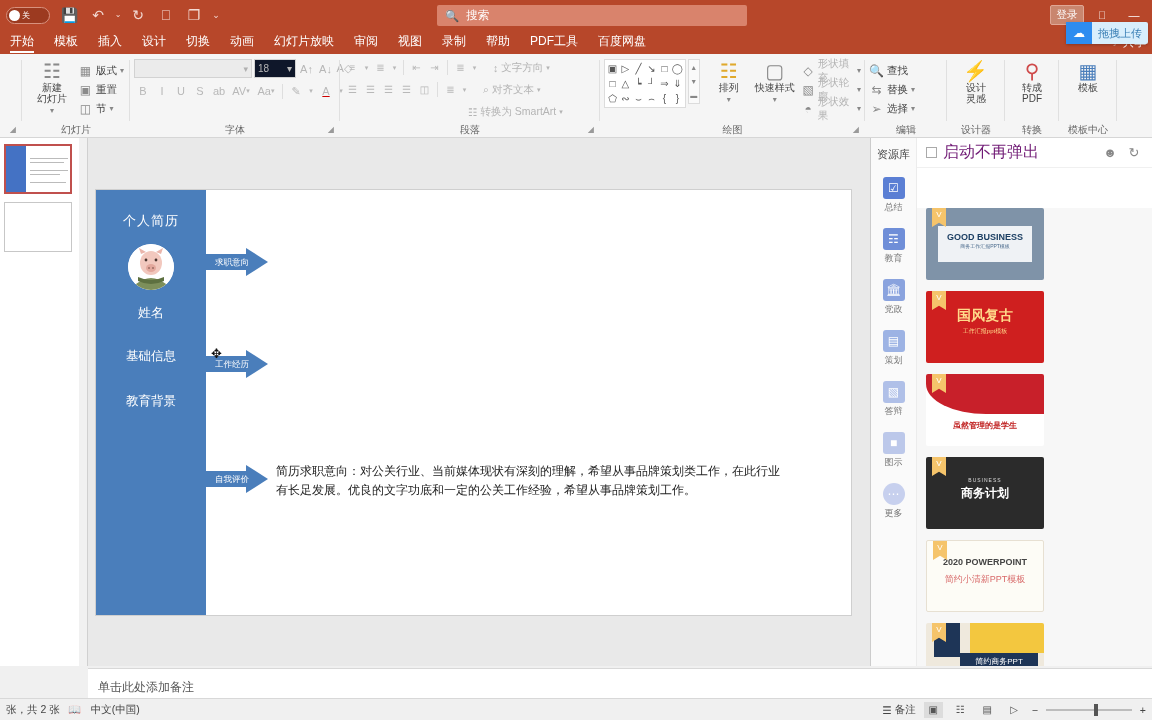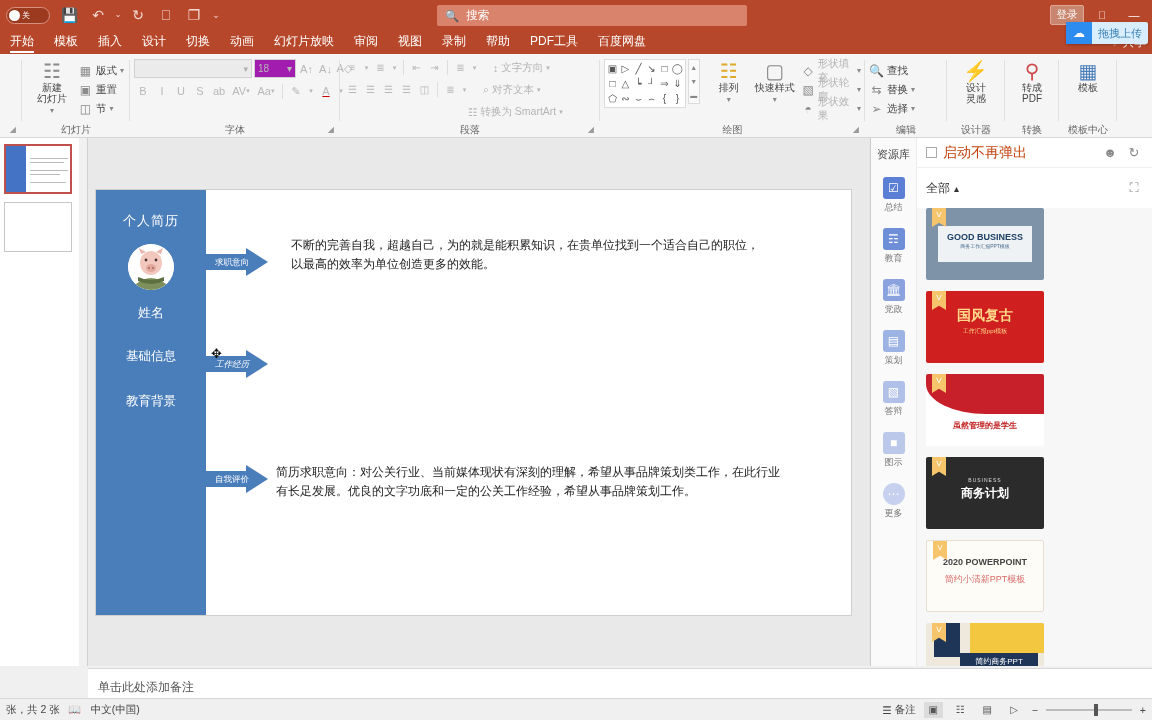--- a/index.html
+++ b/index.html
@@ -97,21 +97,21 @@
   .smallbtn .cv { font-size:8px; color:#888; }
 
   
   .fontgrp { width:210px; }
   .fontrow1 { display:flex; align-items:center; gap:2px; }
   .ffbox {
     width:118px; height:19px; border:1px solid #d2d2d2; background:#ebebeb; display:flex;
     align-items:center; justify-content:flex-end; padding-right:3px; font-size:9px; color:#b0b0b0;
   }
   .fsbox {
-    width:42px; height:19px; border:1px solid #d2d2d2; background:#a21caf; display:flex;
+    width:42px; height:19px; border:1px solid #d2d2d2; background:#0f172a; display:flex;
     align-items:center; justify-content:space-between; padding:0 3px; font-size:10px; color:#b7b7b7;
   }
   .ficon { width:17px; height:19px; display:flex; align-items:center; justify-content:center; font-size:11px; color:#b6b6b6; }
   .fontrow2 { display:flex; align-items:center; gap:1px; margin-top:4px; }
   .fbtn { width:18px; height:18px; display:flex; align-items:center; justify-content:center; font-size:11px; color:#b8b8b8; }
   .sep { width:1px; height:15px; background:#dedede; margin:0 3px; }
 
   
   .pararow { display:flex; gap:1px; align-items:center; }
   .pbtn { width:17px; height:17px; display:flex; align-items:center; justify-content:center; font-size:10px; color:#b8b8b8; }
@@ -173,21 +173,21 @@
 
   
   .rpanel { position:absolute; right:0; top:138px; bottom:54px; width:282px; background:#fff; border-left:1px solid #ccc; display:flex; }
   .rp-nav { width:46px; background:#fafafa; border-right:1px solid #ececec; padding-top:4px; }
   .rp-nav-title { font-size:11px; color:#444; text-align:center; padding:5px 0 8px; }
   .rp-nav-item { display:flex; flex-direction:column; align-items:center; gap:2px; padding:7px 0; font-size:9px; color:#777; }
   .rp-nav-item .ico { width:22px; height:22px; border-radius:3px; display:flex; align-items:center; justify-content:center; font-size:12px; color:#fff; }
   .rp-main { flex:1; position:relative; }
   .rp-top { height:30px; display:flex; align-items:center; padding:0 9px; gap:6px; border-bottom:1px solid #f0f0f0; }
   .chk { width:11px; height:11px; border:1px solid #aaa; }
-  .rp-top-label { font-size:14px; color:#c2410c; flex:1; }
+  .rp-top-label { font-size:16px; color:#701a75; flex:1; }
   .rp-ico { font-size:13px; color:#888; width:18px; text-align:center; }
   .rp-filter { height:40px; display:flex; align-items:center; padding:0 9px; gap:4px; font-size:12px; color:#333; }
   .rp-filter .sp { flex:1; }
   .rp-grid { position:absolute; top:70px; left:0; right:0; bottom:0; overflow:hidden; padding:0 0 0 9px; background:#f7f7f7; }
   .card { width:118px; height:72px; float:left; margin:0 6px 11px 0; position:relative; overflow:hidden; border-radius:2px; }
   .card .vflag {
     position:absolute; left:6px; top:0; width:14px; height:19px; background:#f5c46b; color:#fff;
     font-size:8px; text-align:center; line-height:14px; clip-path:polygon(0 0,100% 0,100% 100%,50% 78%,0 100%); z-index:3;
   }
   .card .ct { position:absolute; left:0; right:0; text-align:center; z-index:2; }
@@ -539,39 +539,38 @@
         <div class="sl-head" style="margin-top:28px">教育背景</div>
       </div>
 
       <div class="arrow-row" style="top:58px;">
         <div class="arrow-shape">
           <div class="arrow-body"></div>
           <div class="arrow-head"></div>
           <div class="arrow-label">求职意向</div>
         </div>
       </div>
-      <div class="body-text" style="left:195px;top:46px;">不断的完善自我，超越自己，为的就是能积累知识，在贵单位找到一个适合自己的职位，以最高的效率为单位创造更多的效能。</div>
-
-      <div class="arrow-row" style="top:160px;font-style:italic;">
+
+      <div class="arrow-row" style="top:160px;">
         <div class="arrow-shape">
           <div class="arrow-body"></div>
           <div class="arrow-head"></div>
           <div class="arrow-label">工作经历</div>
         </div>
       </div>
       <div class="cursor-move" style="left:115px;top:157px;">✥</div>
 
       <div class="arrow-row" style="top:275px;">
         <div class="arrow-shape">
           <div class="arrow-body"></div>
           <div class="arrow-head"></div>
           <div class="arrow-label">自我评价</div>
         </div>
       </div>
-      <div class="body-text" style="left:180px;top:273px;width:510px;">简历求职意向：对公关行业、当前媒体现状有深刻的理解，希望从事品牌策划类工作，在此行业有长足发展。优良的文字功底和一定的公关工作经验，希望从事品牌策划工作。</div>
+      <div class="body-text" style="left:180px;top:273px;width:510px;font-family:Liberation Mono, monospace;">简历求职意向：对公关行业、当前媒体现状有深刻的理解，希望从事品牌策划类工作，在此行业有长足发展。优良的文字功底和一定的公关工作经验，希望从事品牌策划工作。</div>
     </div>
 
     <div class="slide-vscroll">
       <div class="sb-arrow" style="top:0">▲</div>
       <div class="sb-thumb"></div>
       <div class="sb-arrow" style="bottom:28px">▼</div>
       <div class="sb-arrow" style="bottom:14px">⇧</div>
       <div class="sb-arrow" style="bottom:0">⇩</div>
     </div>
   </div>
@@ -613,26 +612,20 @@
       <span>更多</span>
     </div>
   </div>
 
   <div class="rp-main">
     <div class="rp-top">
       <span class="chk"></span>
       <span class="rp-top-label">启动不再弹出</span>
       <span class="rp-ico">☻</span>
       <span class="rp-ico">↻</span>
-    </div>
-    <div class="rp-filter">
-      <span>全部</span>
-      <span style="font-size:10px">▴</span>
-      <span class="sp"></span>
-      <span class="rp-ico">⛶</span>
     </div>
 
     <div class="rp-grid">
       <div class="card" style="background:#7f93a8">
         <span class="vflag">V</span>
         <div style="position:absolute;left:12px;top:18px;right:12px;height:36px;background:rgba(255,255,255,.88)"></div>
         <div class="ct" style="top:24px;font-size:9px;font-weight:bold;color:#1c3f63">GOOD BUSINESS</div>
         <div class="ct" style="top:35px;font-size:5px;color:#4a6a8c">商务工作汇报PPT模板</div>
       </div>
       <div class="card" style="background:#cf1f1f">

